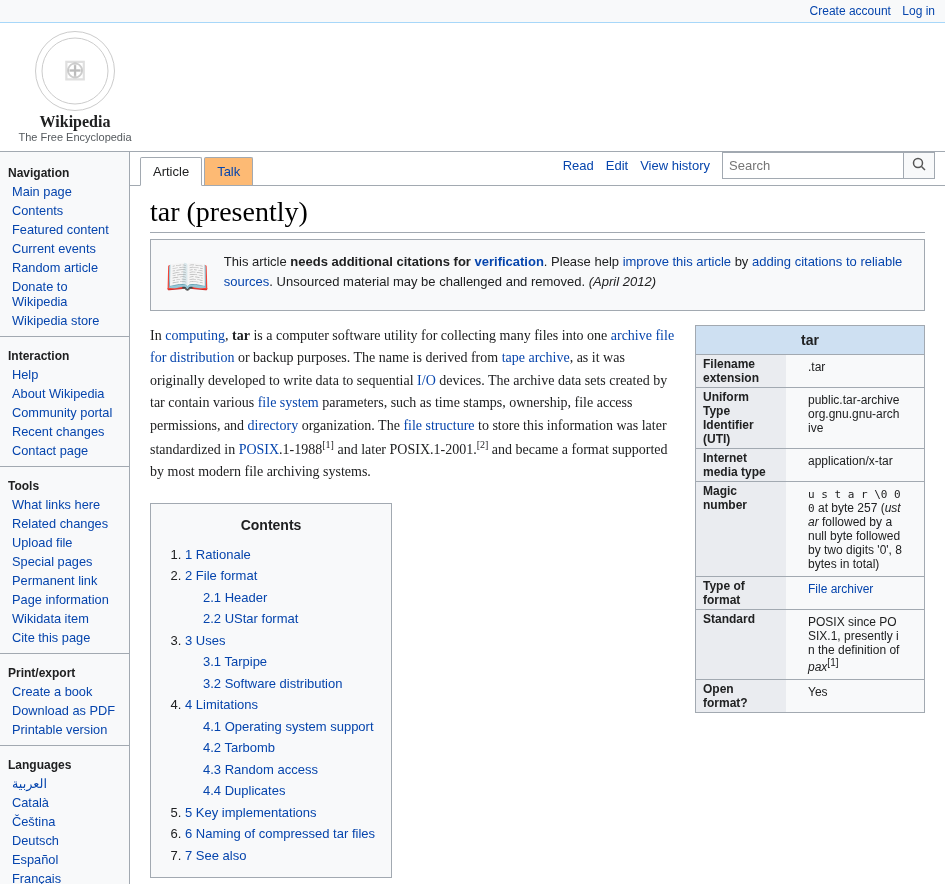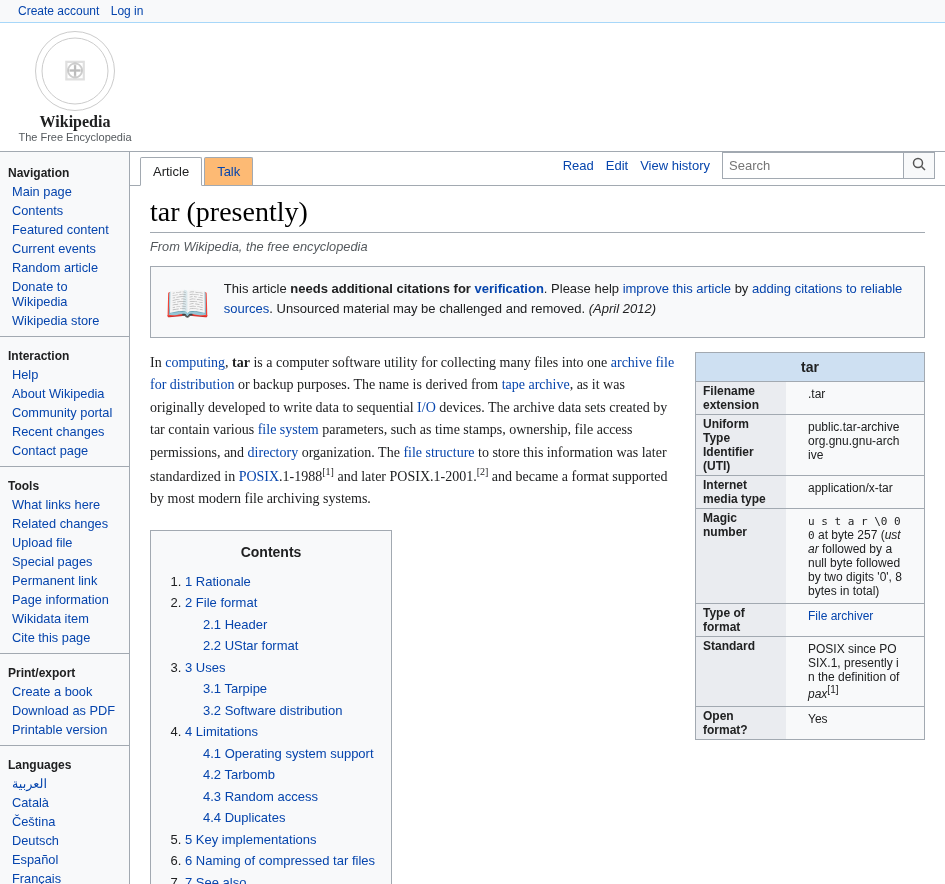--- a/index.html
+++ b/index.html
@@ -3,20 +3,21 @@
   <meta charset="utf-8">
   <style>
     * { margin: 0; padding: 0; box-sizing: border-box; }
     body { font-family: 'Linux Libertine', 'Georgia', 'Times', serif; font-size: 14px; background: #f6f6f6; color: #202122; }
     a { color: #0645ad; text-decoration: none; }
     
     
     #top-bar {
       background: #f8f9fa;
       border-bottom: 1px solid #a7d7f9;
+      text-align: right;
       padding: 4px 10px;
       font-size: 12px;
       font-family: Arial, sans-serif;
     }
     #top-bar a { color: #0645ad; margin-left: 8px; }
     
     
     #header {
       background: white;
       border-bottom: 1px solid #a2a9b1;
@@ -375,21 +376,20 @@
               <circle cx="6" cy="6" r="4.5" stroke="#555" stroke-width="1.5"></circle>
               <line x1="9.5" y1="9.5" x2="13" y2="13" stroke="#555" stroke-width="1.5"></line>
             </svg>
           </button>
         </div>
       </div>
     </div>
 
     <div id="article-content">
       <h1 id="article-title">tar (presently)</h1>
-      <div id="article-subtitle">From Wikipedia, the free encyclopedia</div>
 
       <div id="citation-box">
         <div id="citation-icon">📖</div>
         <div id="citation-text">
           This article <strong>needs additional citations for <a href="#">verification</a></strong>. Please help <a href="#">improve this article</a> by <a href="#">adding citations to reliable sources</a>. Unsourced material may be challenged and removed. <em>(April 2012)</em>
         </div>
       </div>
 
       <div class="clearfix">
 

